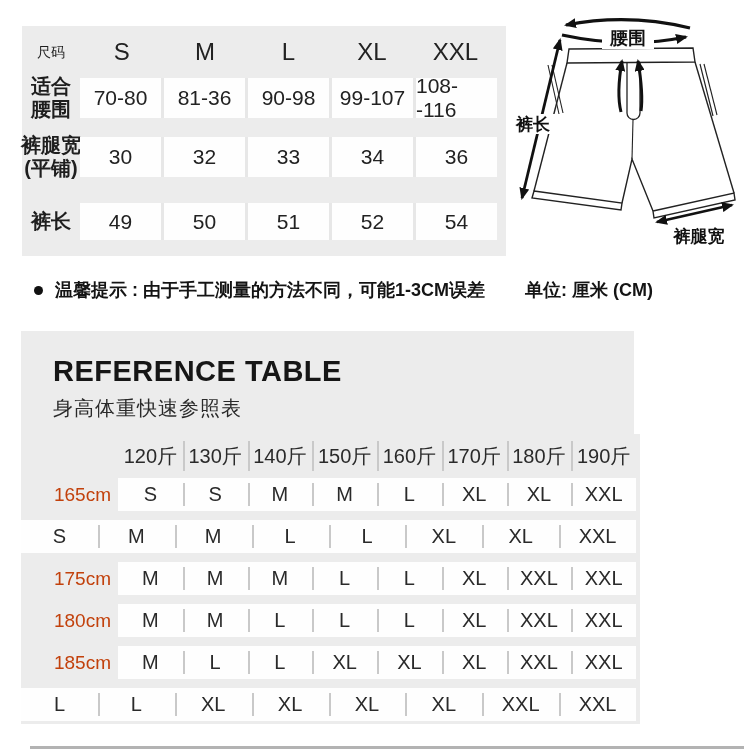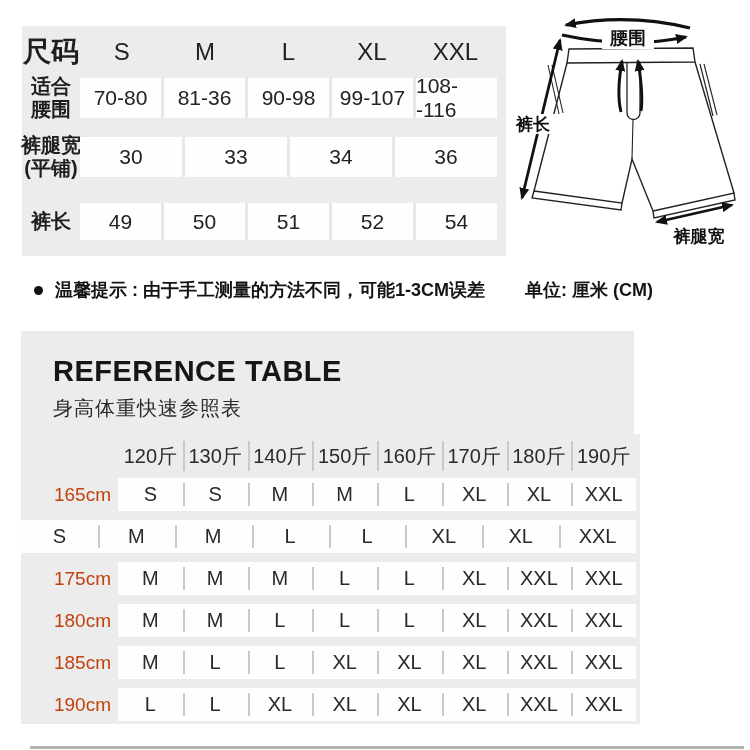--- a/index.html
+++ b/index.html
@@ -11,21 +11,21 @@
   .stage{position:absolute;inset:0;}
 
   
   .size-panel{
     position:absolute;left:22px;top:26px;width:484px;height:230px;
     background:#ececec;box-sizing:border-box;padding-right:9px;
   }
   .sp-row{display:flex;}
   .sp-header{height:52px;align-items:center;}
   .sp-header .sp-cell{font-size:24px;font-weight:500;color:#222;}
-  .sp-header .sp-label{font-size:28px;font-weight:700;}
+  .sp-header .sp-label{font-size:14px;font-weight:400;}
   .sp-label{
     width:58px;flex:0 0 58px;display:flex;flex-direction:column;
     align-items:center;justify-content:center;font-size:20px;font-weight:600;
     line-height:1.15;white-space:nowrap;
   }
   .sp-cell{
     flex:1;display:flex;align-items:center;justify-content:center;
     font-size:21px;color:#222;
   }
   .sp-row.data{height:40px;border-radius:19px;}
@@ -106,20 +106,21 @@
       <div class="sp-cell">90-98</div>
       <div class="sp-cell">99-107</div>
       <div class="sp-cell">108--116</div>
     </div>
     <div class="sp-row data r2">
       <div class="sp-label">
         <span>裤腿宽</span>
         <span>(平铺)</span>
       </div>
       <div class="sp-cell">30</div>
+      <div class="sp-cell">32</div>
       <div class="sp-cell">33</div>
       <div class="sp-cell">34</div>
       <div class="sp-cell">36</div>
     </div>
     <div class="sp-row data r3">
       <div class="sp-label">
         <span>裤长</span>
         <span></span>
       </div>
       <div class="sp-cell">49</div>
@@ -268,21 +269,20 @@
         <div class="rt-cell">L</div>
         <div class="rt-cell">XL</div>
         <div class="rt-cell">XL</div>
         <div class="rt-cell">XL</div>
         <div class="rt-cell">XXL</div>
         <div class="rt-cell">XXL</div>
       </div>
     </div>
 
     <div class="rt-row data">
-      <div class="rt-label">190cm</div>
       <div class="rt-band">
         <div class="rt-cell">L</div>
         <div class="rt-cell">L</div>
         <div class="rt-cell">XL</div>
         <div class="rt-cell">XL</div>
         <div class="rt-cell">XL</div>
         <div class="rt-cell">XL</div>
         <div class="rt-cell">XXL</div>
         <div class="rt-cell">XXL</div>
       </div>

